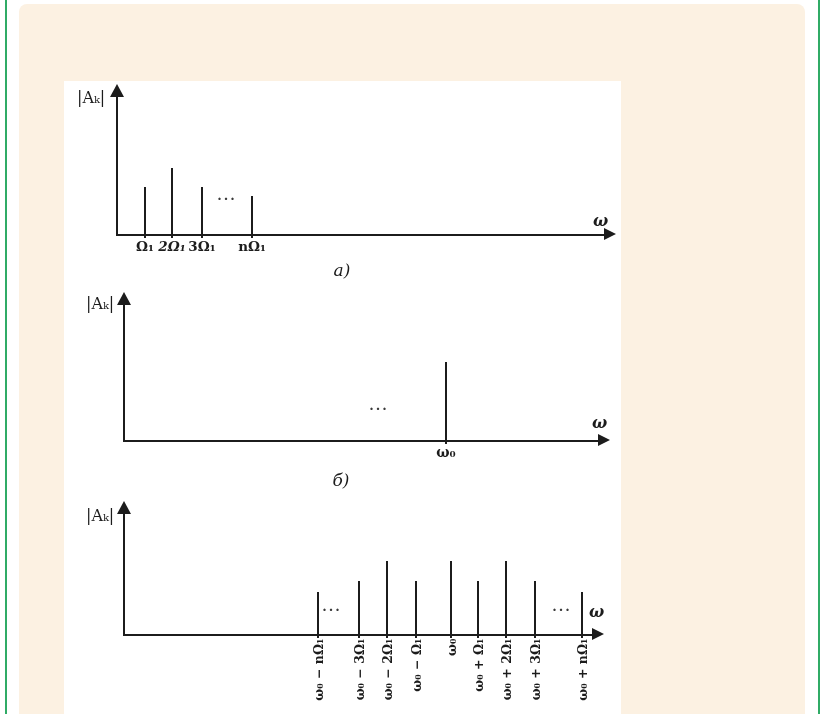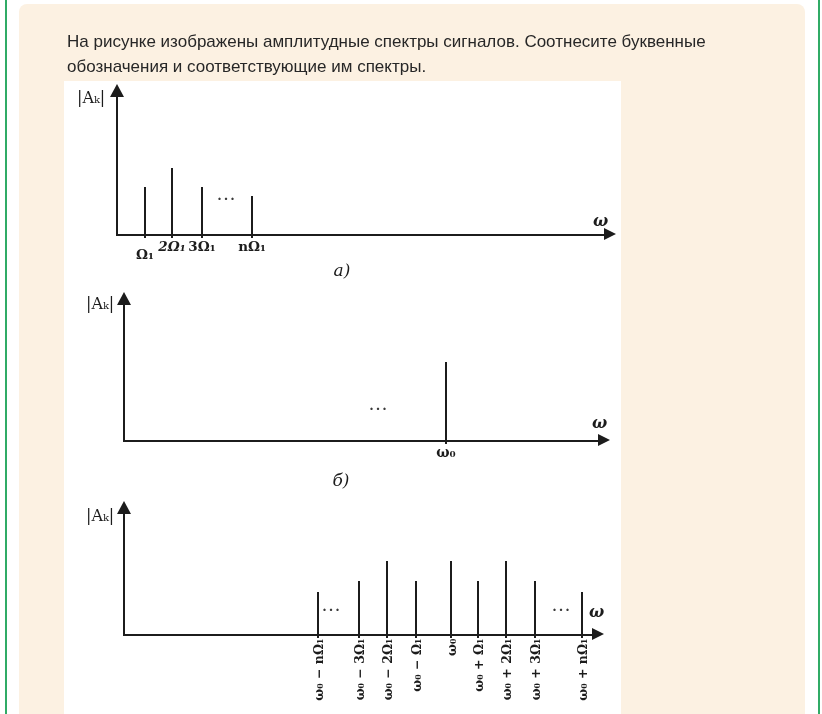--- a/index.html
+++ b/index.html
@@ -56,33 +56,32 @@
 </head>
 <body>
 
 <div class="page" style="background: rgb(255, 255, 255);">
 
   <div class="edge-line edge-left" style="background: rgb(48, 171, 102);"></div>
   <div class="edge-line edge-right" style="background: rgb(48, 171, 102);"></div>
 
   <div class="card" style="background: rgb(252, 241, 226);">
 
-    <div class="question">На рисунке изображены амплитудные спектры сигналов. Соотнесите буквенные обозначения и соответствующие им спектры.</div>
 
     <div class="figure" style="background: rgb(255, 255, 255);">
 
       <div class="chart">
         <div class="ylab" style="left:13px;top:7px;">|Aₖ|</div>
         <div class="arrow-up" style="left:46px;top:3px;"></div>
         <div class="vline" style="left:52px;top:14px;height:140px;"></div>
         <div class="hline" style="left:52px;top:153px;width:488px;"></div>
         <div class="arrow-right" style="left:540px;top:147px;"></div>
         <div class="omega" style="left:529px;top:130px;">ω</div>
         <div class="dots" style="left:148px;top:110px;">···</div>
-        <div class="tick" style="left:59px;top:157px;margin-top:8px;">Ω₁</div>
+        <div class="tick" style="left:59px;top:157px;">Ω₁</div>
         <div class="tick" style="left:86px;top:157px;font-style:italic;">2Ω₁</div>
         <div class="tick" style="left:116px;top:157px;">3Ω₁</div>
         <div class="tick" style="left:166px;top:157px;">nΩ₁</div>
         <div class="cap" style="left:258px;top:179px;">а)</div>
       <div class="stem" style="left: 80px; top: 106px; height: 51px;"></div>
           <div class="stem" style="left: 107px; top: 87px; height: 70px;"></div>
           <div class="stem" style="left: 137px; top: 106px; height: 51px;"></div>
           <div class="stem" style="left: 187px; top: 115px; height: 42px;"></div>
         </div>
 

